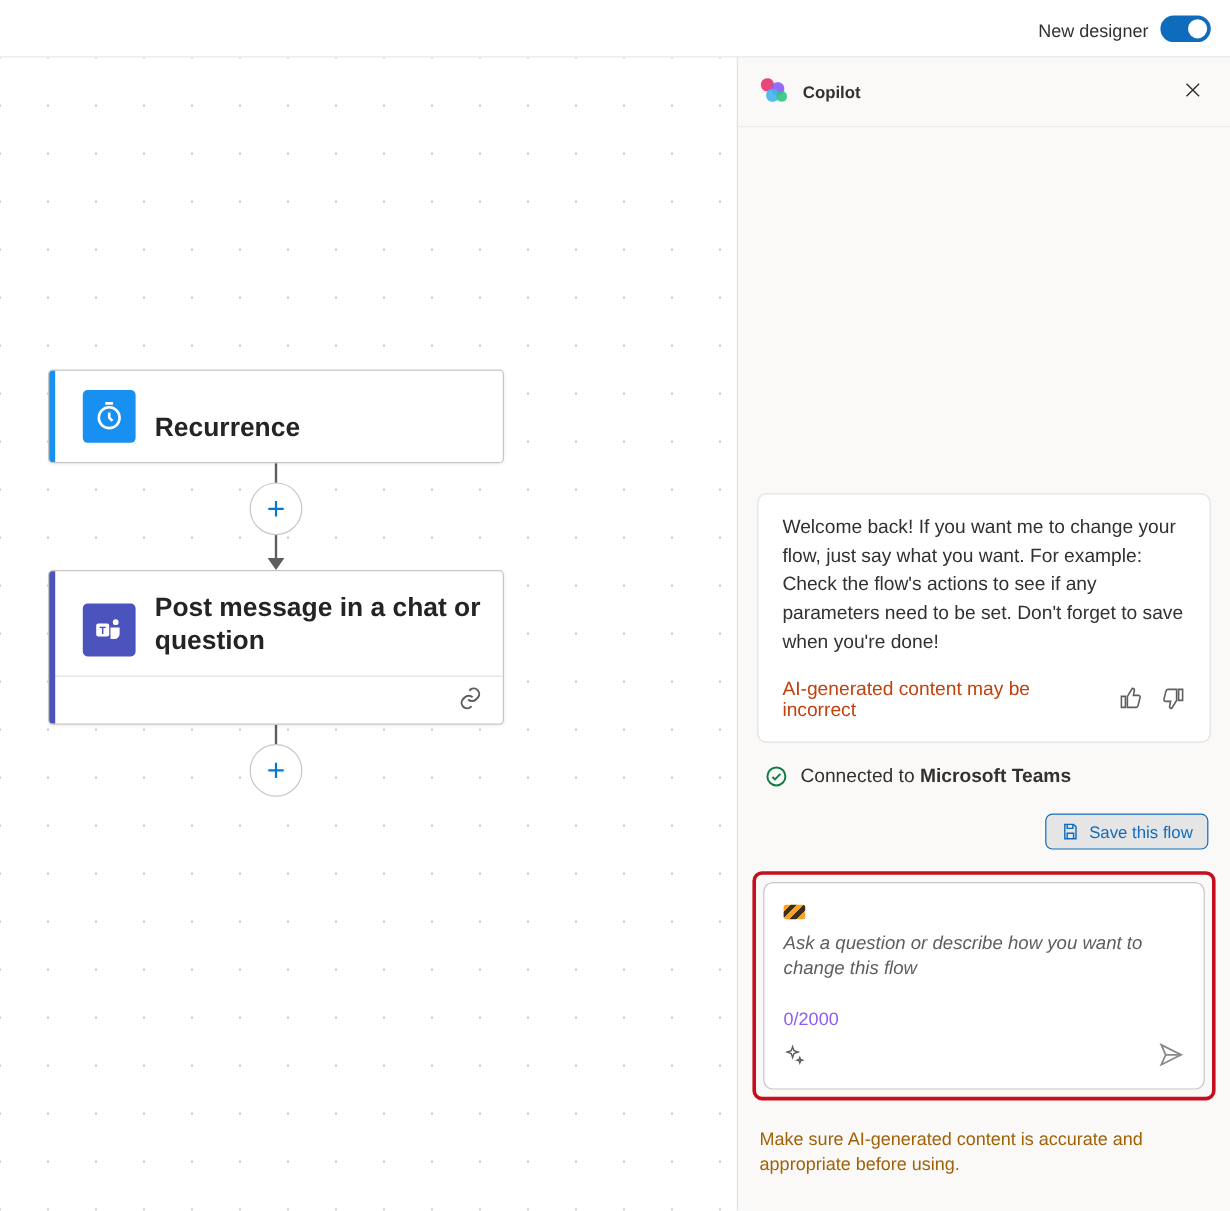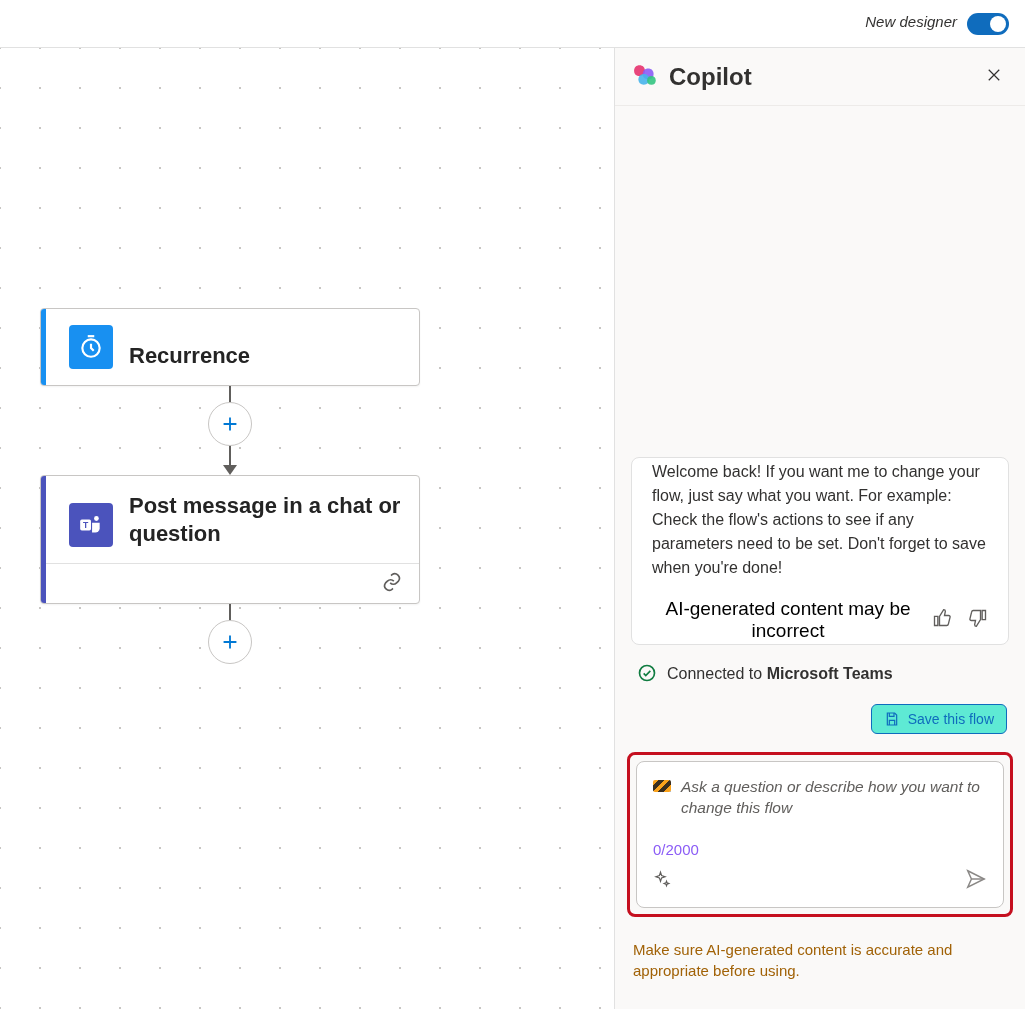--- a/index.html
+++ b/index.html
@@ -19,23 +19,22 @@
       height: 48px;
       border-bottom: 1px solid #e1e1e1;
       display: flex;
       align-items: center;
       justify-content: flex-end;
       padding: 0 16px;
       background: #fff;
     }
     .designer-toggle {
       display: flex;
-      align-items: flex-start;
+      align-items: flex-end;
       gap: 10px;
-      font-style: italic;
     }
     .designer-toggle-label {
       font-size: 15px;
       color: #323130;
     }
     .toggle-switch {
       width: 42px;
       height: 22px;
       background: #0f6cbd;
       border-radius: 11px;
@@ -167,21 +166,21 @@
       position: relative;
     }
     .copilot-header {
       display: flex;
       align-items: center;
       padding: 14px 18px;
       gap: 10px;
       border-bottom: 1px solid #edebe9;
     }
     .copilot-title {
-      font-size: 24px;
+      font-size: 14px;
       font-weight: 700;
       flex: 1;
     }
     .close-x {
       cursor: pointer;
       padding: 4px;
     }
 
     .copilot-body {
       flex: 1;
@@ -190,44 +189,43 @@
       flex-direction: column;
       gap: 18px;
       overflow-y: auto;
     }
     .spacer-top { flex: 1; }
 
     .welcome-card {
       background: #fff;
       border: 1px solid #e1e1e1;
       border-radius: 8px;
-      padding: 2px 20px;
+      padding: 16px 20px;
     }
     .welcome-text {
       font-size: 16px;
       line-height: 1.5;
     }
     .welcome-list {
       margin: 14px 0 14px 28px;
     }
     .welcome-list li {
       font-size: 16px;
       line-height: 1.55;
     }
     .welcome-card-footer {
       display: flex;
       align-items: center;
       justify-content: space-between;
       margin-top: 18px;
       gap: 8px;
     }
     .ai-note {
-      font-size: 19px;
-      color: #000000;
-      text-align: center;
+      font-size: 16px;
+      color: #c2410c;
     }
     .thumbs {
       display: flex;
       gap: 16px;
     }
 
     .connected-row {
       display: flex;
       align-items: center;
       gap: 10px;
@@ -240,21 +238,21 @@
 
     .save-row {
       display: flex;
       justify-content: flex-end;
       padding: 0 2px;
     }
     .save-pill {
       display: flex;
       align-items: center;
       gap: 8px;
-      background: #5eead4;
+      background: #e5e5e5;
       border: 1px solid #0f6cbd;
       color: #0f6cbd;
       border-radius: 6px;
       padding: 6px 12px;
       font-size: 14px;
       cursor: pointer;
     }
 
     .input-frame {
       border: 3px solid #c50f1f;
@@ -265,20 +263,21 @@
     .input-card {
       background: #fff;
       border: 1px solid #c8c6c4;
       border-radius: 8px;
       padding: 14px 16px;
     }
     .input-prompt-row {
       display: flex;
       gap: 10px;
       align-items: flex-start;
+      flex-direction: column;
     }
     .construction-icon {
       width: 18px;
       height: 12px;
       background: repeating-linear-gradient(135deg, #faa21b 0 4px, #3b2e1e 4px 8px);
       border-radius: 2px;
       margin-top: 4px;
       flex-shrink: 0;
     }
     .input-placeholder {

